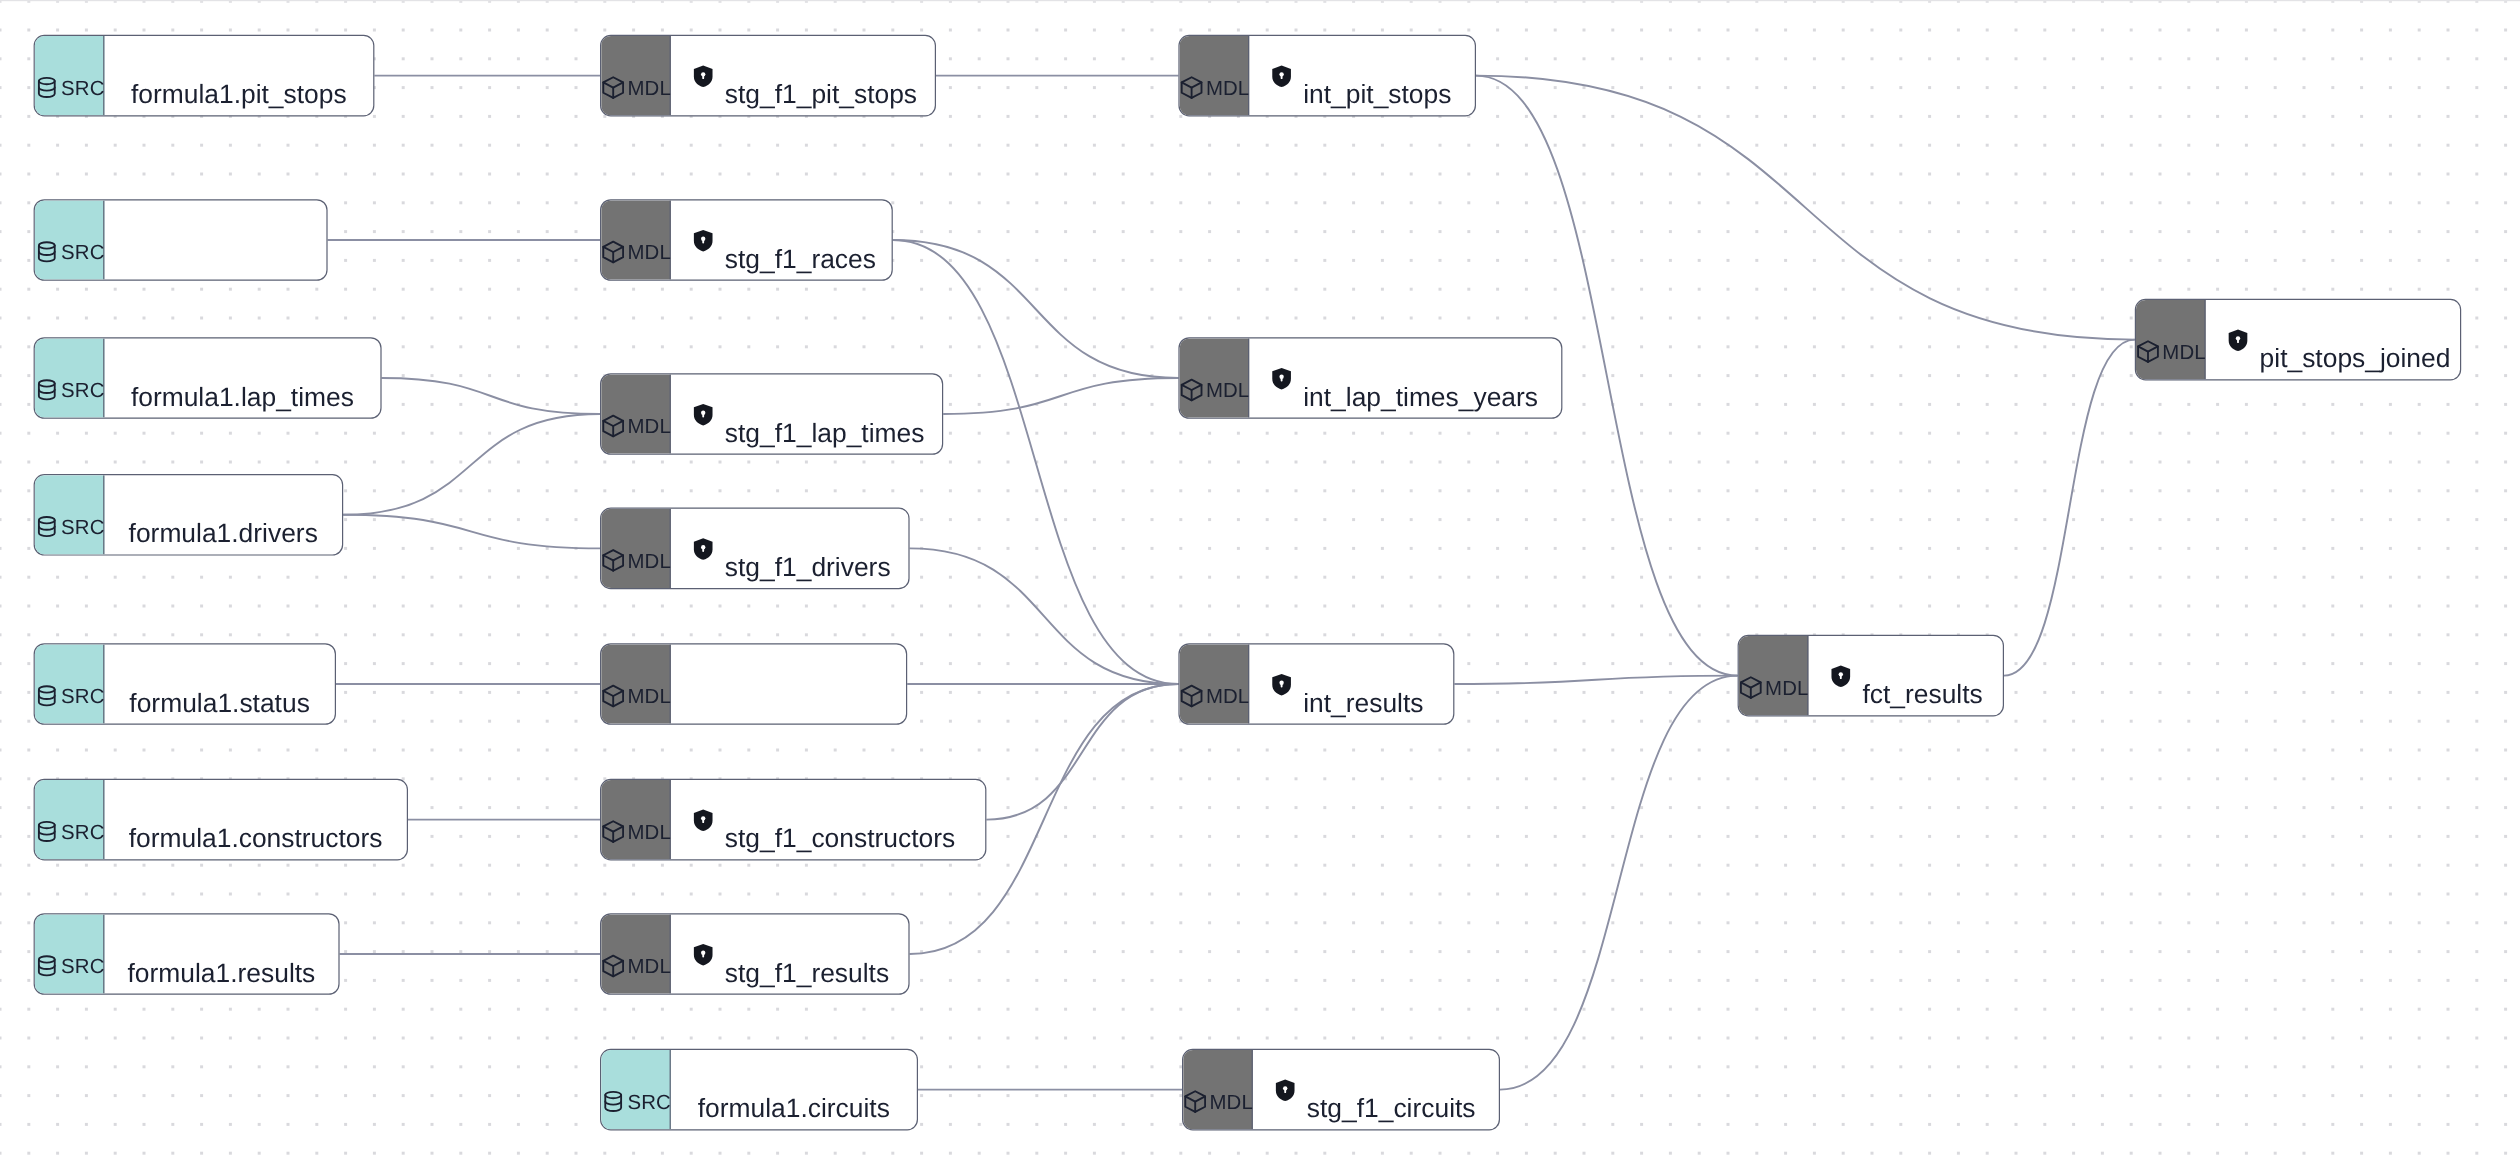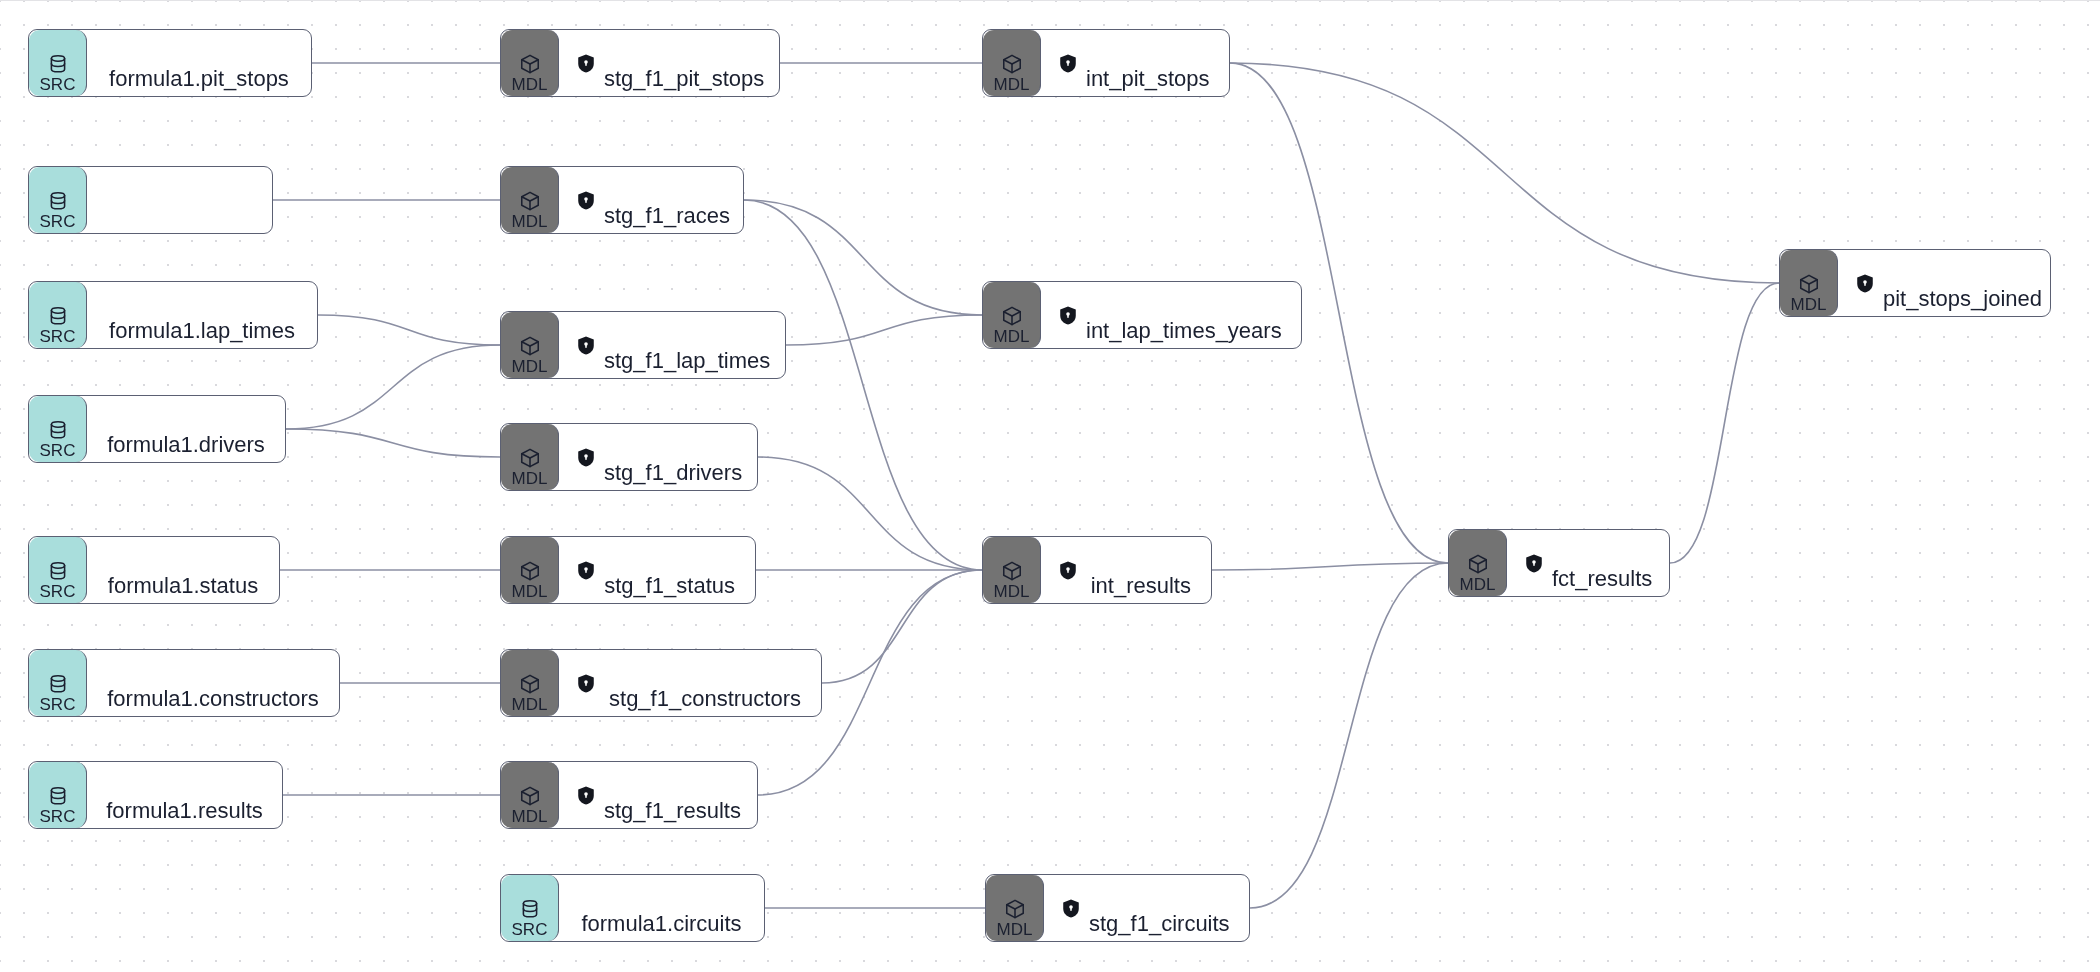--- a/index.html
+++ b/index.html
@@ -42,47 +42,45 @@
     border: 1.6px solid #5b6073;
     border-radius: 9px;
     z-index: 5;
     overflow: hidden;
     box-shadow: 0 0 0 0 rgba(0,0,0,0);
   }
   .node .badge {
     width: 58px;
     flex: 0 0 58px;
     display: flex;
-    flex-direction: column;
     align-items: center;
     justify-content: center;
     gap: 1px;
     border-right: 1.6px solid #5b6073;
     padding-top: 20px;
-    border-radius: 11px;
   }
   .node.src .badge { background: #a9dedc; }
   .node.mdl .badge { background: #737373; }
   .badge-icon { display: block; line-height: 0; }
   .badge-label {
     font-size: 17px;
     line-height: 17px;
     color: #1b2030;
     letter-spacing: 0.1px;
     font-family: "Liberation Sans", "DejaVu Sans", sans-serif;
   }
   .node .body {
     flex: 1 1 auto;
     display: flex;
     align-items: center;
     gap: 9px;
     padding: 0 20px 0 20px;
     white-space: nowrap;
   }
-  .node.mdl .body { padding-left: 18px; justify-content: space-between; }
+  .node.mdl .body { padding-left: 18px; }
   .node.src .body { justify-content: center; padding: 0 18px; }
   .shield-icon { display: inline-block; line-height: 0; flex: 0 0 auto; }
   .node-label {
     font-size: 22px;
     line-height: 26px;
     color: #1b2030;
     font-family: "Liberation Sans", "DejaVu Sans", sans-serif;
     margin-top: 32px;
   }
 </style>
@@ -290,28 +288,20 @@
       </div>
       <div class="node mdl" style="left: 500px; top: 535px; width: 256px;">
         <div class="badge">
           <span class="badge-icon"><svg width="22" height="22" viewBox="0 0 24 24" fill="none" stroke="#1b2030" stroke-width="1.7" stroke-linecap="round" stroke-linejoin="round">
               <path d="M12 2.6 21 7.3v9.4L12 21.4 3 16.7V7.3z"></path>
               <path d="M3 7.3 12 12l9-4.7"></path>
               <path d="M12 12v9.4"></path>
             </svg></span>
           <span class="badge-label">MDL</span>
         </div>
-        <div class="body">
-          <span class="shield-icon"><svg width="18" height="19" viewBox="0 0 20 22">
-              <path d="M10 0.7 19 4v7.2c0 5.1-3.6 8.8-9 10.2C4.6 20 1 16.3 1 11.2V4z" fill="#14171f"></path>
-              <circle cx="10" cy="9.2" r="2.1" fill="#ffffff"></circle>
-              <rect x="9.1" y="9.4" width="1.8" height="4.4" rx="0.9" fill="#ffffff"></rect>
-            </svg></span>
-          <span class="node-label">stg_f1_status</span>
-        </div>
       </div>
       <div class="node mdl" style="left: 500px; top: 648px; width: 322px;">
         <div class="badge">
           <span class="badge-icon"><svg width="22" height="22" viewBox="0 0 24 24" fill="none" stroke="#1b2030" stroke-width="1.7" stroke-linecap="round" stroke-linejoin="round">
               <path d="M12 2.6 21 7.3v9.4L12 21.4 3 16.7V7.3z"></path>
               <path d="M3 7.3 12 12l9-4.7"></path>
               <path d="M12 12v9.4"></path>
             </svg></span>
           <span class="badge-label">MDL</span>
         </div>

